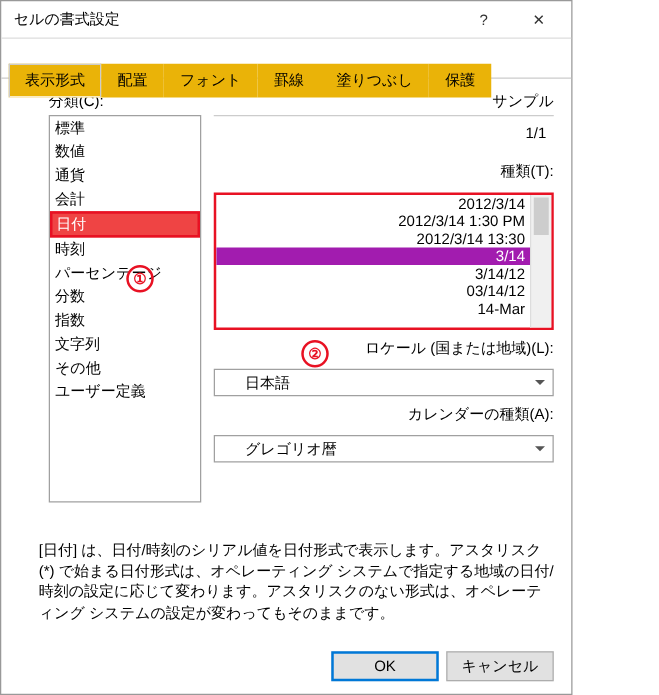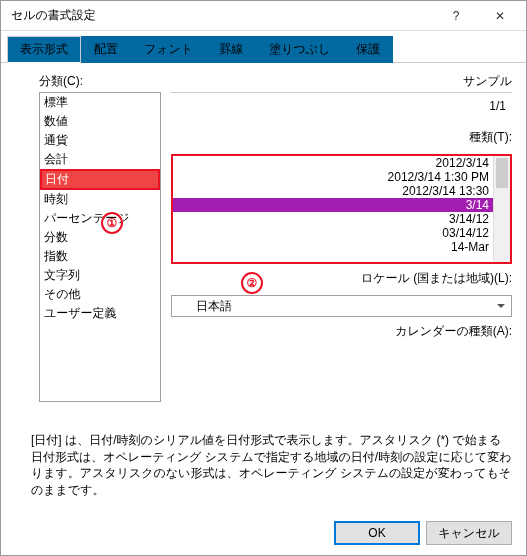--- a/index.html
+++ b/index.html
@@ -1,22 +1,22 @@
 <!DOCTYPE html>
 <html><head>
 <meta charset="utf-8">
 <style>
   * { box-sizing: border-box; font-family: "MS UI Gothic", "Meiryo UI", sans-serif; font-size: 12px; }
   body { margin: 0; background: #fff; }
-  .window { width: 527px; height: 556px; border: 1px solid #999; position: relative; background: #fff; }
+  .window { width: 458px; height: 556px; border: 1px solid #999; position: relative; background: #fff; }
   .titlebar { height: 30px; display: flex; align-items: center; padding: 0 4px 0 10px; border-bottom: 1px solid #ddd; }
   .title { flex: 1; }
   .titlebtn { width: 44px; height: 28px; display: flex; align-items: center; justify-content: center; color: #333; }
   .tabstrip { display: flex; border-bottom: 1px solid #ccc; padding: 4px 6px 0 6px; gap: 0; }
-  .tab { padding: 4px 12px; border: 1px solid transparent; border-bottom: none; position: relative; top: 1px; background: #0369a1; }
+  .tab { padding: 4px 12px; border: 1px solid transparent; border-bottom: none; position: relative; top: 16px; background: #eab308; }
   .tab.active { border-color: #ccc; border-bottom: 1px solid #fff; }
   .body { padding: 10px 14px 0 14px; display: flex; gap: 10px; margin-left: 24px; }
   .left { width: 122px; }
   .label { margin-bottom: 2px; }
   .catbox { border: 1px solid #a0a0a0; height: 310px; background: #fff; overflow: hidden; }
   .catitem { padding: 1px 4px; white-space: nowrap; }
   .catitem.selected { background: #ef4444; color: #fff; border: 2px solid #e81123; padding: 0 3px; }
   .right { flex: 1; display: flex; flex-direction: column; gap: 6px; text-align: right; }
   .sample { border-bottom: 1px solid #ccc; padding-bottom: 2px; margin-bottom: 2px; }
   .sampleval { padding: 4px 6px 10px 6px; }
@@ -103,20 +103,25 @@
       </div>
 
       <div class="label">ロケール (国または地域)(L):</div>
       <div class="selectwrap">
         <div class="select">
           <span>日本語</span>
         </div>
       </div>
 
       <div class="label">カレンダーの種類(A):</div>
+      <div class="selectwrap">
+        <div class="select">
+          <span>グレゴリオ暦</span>
+        </div>
+      </div>
     </div>
 
   </div>
 
   <div class="desc">[日付] は、日付/時刻のシリアル値を日付形式で表示します。アスタリスク (*) で始まる日付形式は、オペレーティング システムで指定する地域の日付/時刻の設定に応じて変わります。アスタリスクのない形式は、オペレーティング システムの設定が変わってもそのままです。</div>
 
   <div class="buttons">
     <div class="btn primary">OK</div>
     <div class="btn">キャンセル</div>
   </div>

